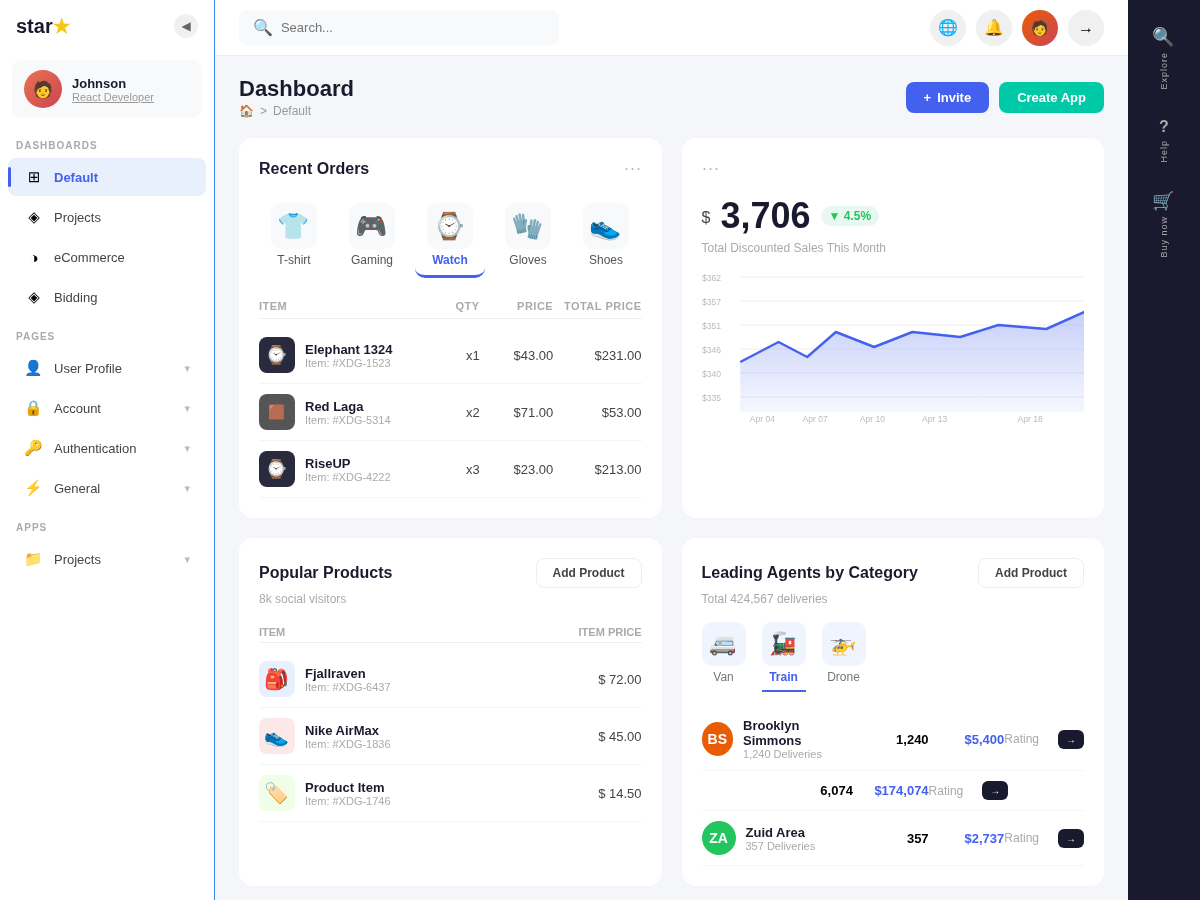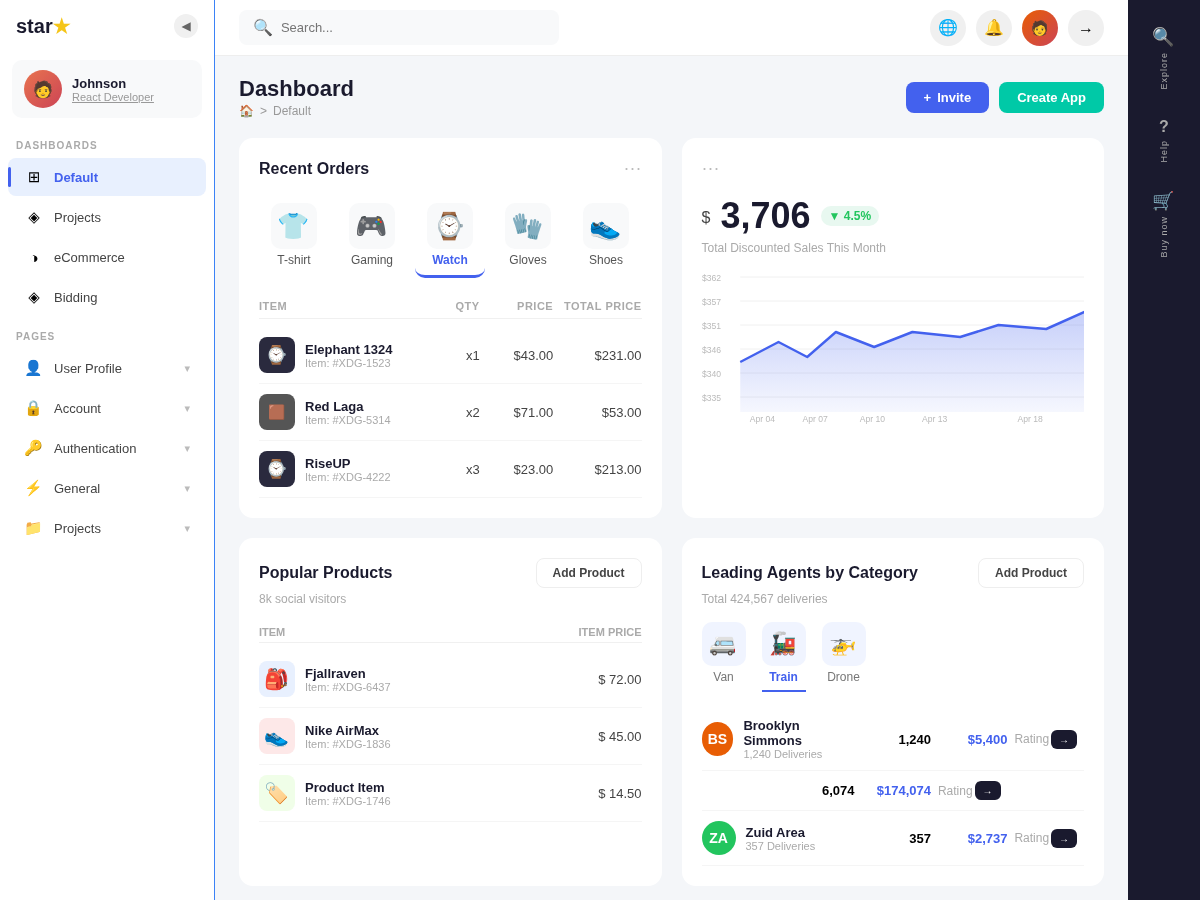--- a/index.html
+++ b/index.html
@@ -114,21 +114,21 @@
     .filter-icon { width: 44px; height: 44px; border-radius: 10px; background: #f0f4ff; display: flex; align-items: center; justify-content: center; font-size: 22px; }
     .filter-label { font-size: 12px; color: #777; }
     .filter-tab.active .filter-label { color: #4361ee; font-weight: 600; }
     .agent-row { display: grid; grid-template-columns: 2fr 1fr 1fr 1fr; padding: 10px 0; border-bottom: 1px solid #f5f5f5; align-items: center; }
     .agent-info { display: flex; align-items: center; gap: 10px; }
     .agent-avatar { width: 34px; height: 34px; border-radius: 50%; display: flex; align-items: center; justify-content: center; font-size: 14px; font-weight: 700; color: #fff; }
     .agent-name { font-size: 13px; font-weight: 600; color: #1a1a2e; }
     .agent-deliveries { font-size: 11px; color: #aaa; }
     .agent-stat { font-size: 13px; font-weight: 600; text-align: right; }
     .agent-stat.earnings { color: #4361ee; }
-    .agent-rating { display: flex; align-items: center; gap: 2px; justify-content: center; }
+    .agent-rating { display: flex; align-items: center; gap: 19px; justify-content: flex-end; }
     .rating-btn { background: #1a1a2e; color: #fff; font-size: 10px; padding: 4px 8px; border-radius: 6px; cursor: pointer; display: flex; align-items: center; gap: 4px; }
 
     
     .right-panel { width: 72px; background: #1a1a2e; display: flex; flex-direction: column; align-items: center; padding: 16px 0; gap: 8px; }
     .panel-item { display: flex; flex-direction: column; align-items: center; gap: 4px; cursor: pointer; padding: 10px 0; width: 100%; }
     .panel-icon { font-size: 18px; color: #aaa; }
     .panel-label { font-size: 9px; color: #aaa; writing-mode: vertical-rl; transform: rotate(180deg); letter-spacing: 1px; }
 
     svg.chart-svg { width: 100%; height: 100%; }
   </style>
@@ -183,20 +183,21 @@
     <span class="nav-icon">🔑</span>
     <span class="nav-label">Authentication</span>
     <span class="chevron">▾</span>
   </div>
   <div class="nav-item">
     <span class="nav-icon">⚡</span>
     <span class="nav-label">General</span>
     <span class="chevron">▾</span>
   </div>
 
+  <div class="section-label">APPS</div>
   <div class="nav-item">
     <span class="nav-icon">📁</span>
     <span class="nav-label">Projects</span>
     <span class="chevron">▾</span>
   </div>
 </div>
 
 <div class="main">
 
   <div class="topbar">

